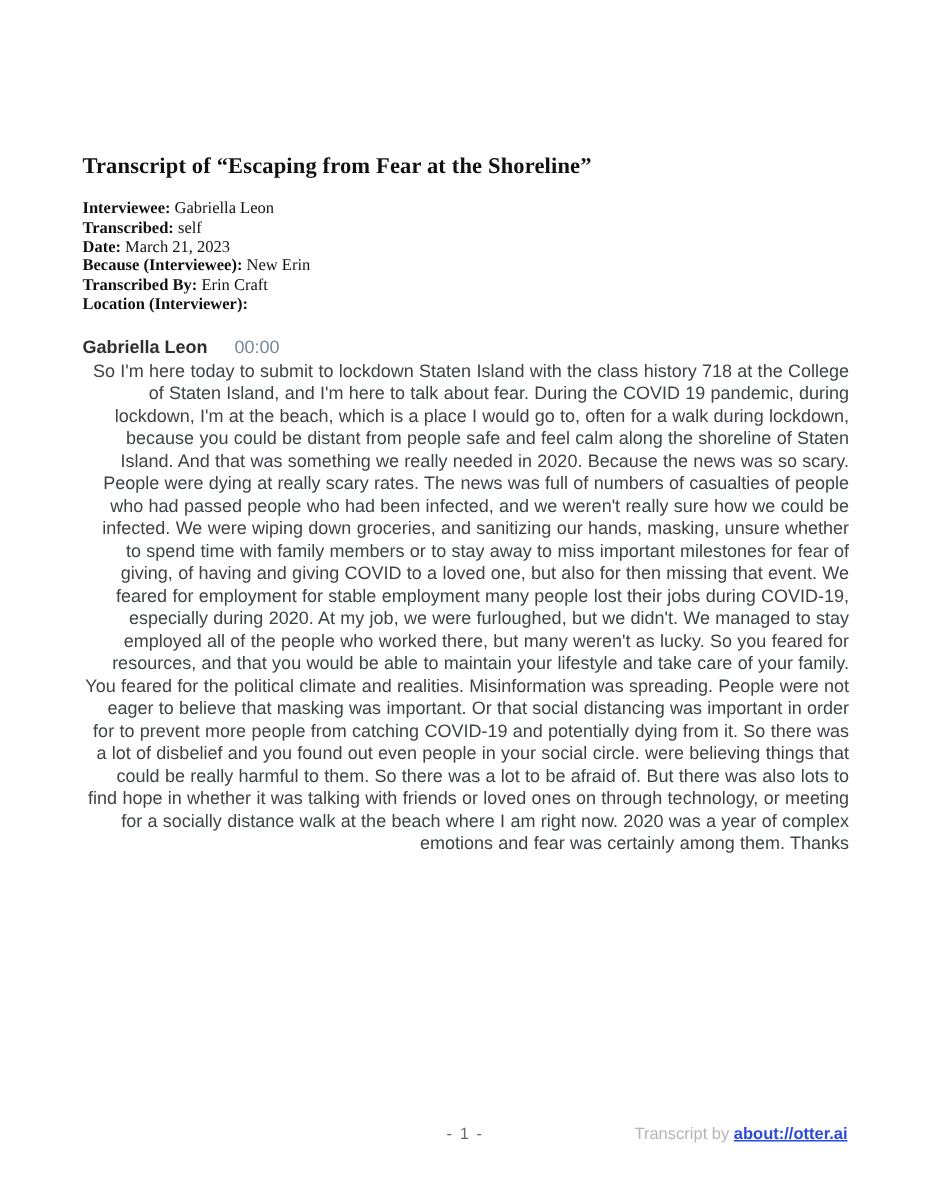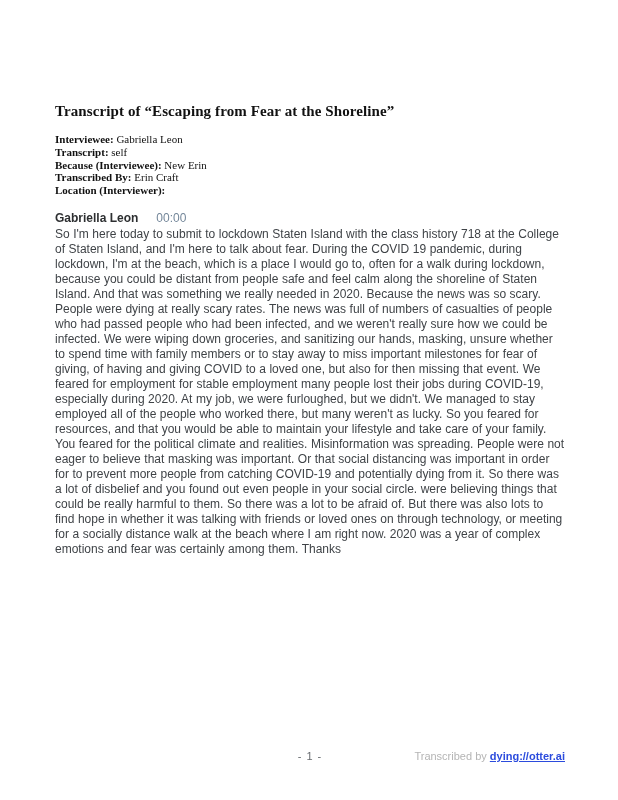--- a/index.html
+++ b/index.html
@@ -66,21 +66,21 @@
   .timestamp {
     color: var(--timestamp, #74879a);
     font-weight: normal;
     margin-left: 18px;
   }
 
   .transcript-text {
     font-size: 12px;
     line-height: 15px;
     color: var(--body-text, #3f4347);
-    text-align: left;
+    text-align: right;
     word-spacing: 0.2px;
   }
 
   .footer {
     position: absolute;
     top: 749px;
     left: 55px;
     right: 53px;
     height: 16px;
     font-size: 11px;
@@ -119,22 +119,26 @@
   <div class="content">
 
     <h1 class="doc-title">Transcript of “Escaping from Fear at the Shoreline”</h1>
 
     <div class="metadata">
       <div class="row">
         <span class="label">Interviewee:</span>
         <span class="value">Gabriella Leon</span>
       </div>
       <div class="row">
-        <span class="label">Transcript:</span>
+        <span class="label">Transcribed:</span>
         <span class="value">self</span>
+      </div>
+      <div class="row">
+        <span class="label">Date:</span>
+        <span class="value">March 21, 2023</span>
       </div>
       <div class="row">
         <span class="label">Because (Interviewee):</span>
         <span class="value">New Erin</span>
       </div>
       <div class="row">
         <span class="label">Transcribed By:</span>
         <span class="value">Erin Craft</span>
       </div>
       <div class="row">
@@ -148,18 +152,18 @@
         <span class="speaker-name">Gabriella Leon</span><span class="timestamp">00:00</span>
       </div>
       <p class="transcript-text">So I'm here today to submit to lockdown Staten Island with the class history 718 at the College of Staten Island, and I'm here to talk about fear. During the COVID 19 pandemic, during lockdown, I'm at the beach, which is a place I would go to, often for a walk during lockdown, because you could be distant from people safe and feel calm along the shoreline of Staten Island. And that was something we really needed in 2020. Because the news was so scary. People were dying at really scary rates. The news was full of numbers of casualties of people who had passed people who had been infected, and we weren't really sure how we could be infected. We were wiping down groceries, and sanitizing our hands, masking, unsure whether to spend time with family members or to stay away to miss important milestones for fear of giving, of having and giving COVID to a loved one, but also for then missing that event. We feared for employment for stable employment many people lost their jobs during COVID-19, especially during 2020. At my job, we were furloughed, but we didn't. We managed to stay employed all of the people who worked there, but many weren't as lucky. So you feared for resources, and that you would be able to maintain your lifestyle and take care of your family. You feared for the political climate and realities. Misinformation was spreading. People were not eager to believe that masking was important. Or that social distancing was important in order for to prevent more people from catching COVID-19 and potentially dying from it. So there was a lot of disbelief and you found out even people in your social circle. were believing things that could be really harmful to them. So there was a lot to be afraid of. But there was also lots to find hope in whether it was talking with friends or loved ones on through technology, or meeting for a socially distance walk at the beach where I am right now. 2020 was a year of complex emotions and fear was certainly among them. Thanks</p>
     </div>
 
   </div>
 
   <div class="footer">
     <div class="page-number">- 1 -</div>
     <div class="attribution">
-      <span>Transcribed by</span>
-      <a href="#">dying://otter.ai</a>
+      <span>Transcript by</span>
+      <a href="#">about://otter.ai</a>
     </div>
   </div>
 
 </div>
 
 </body></html>

